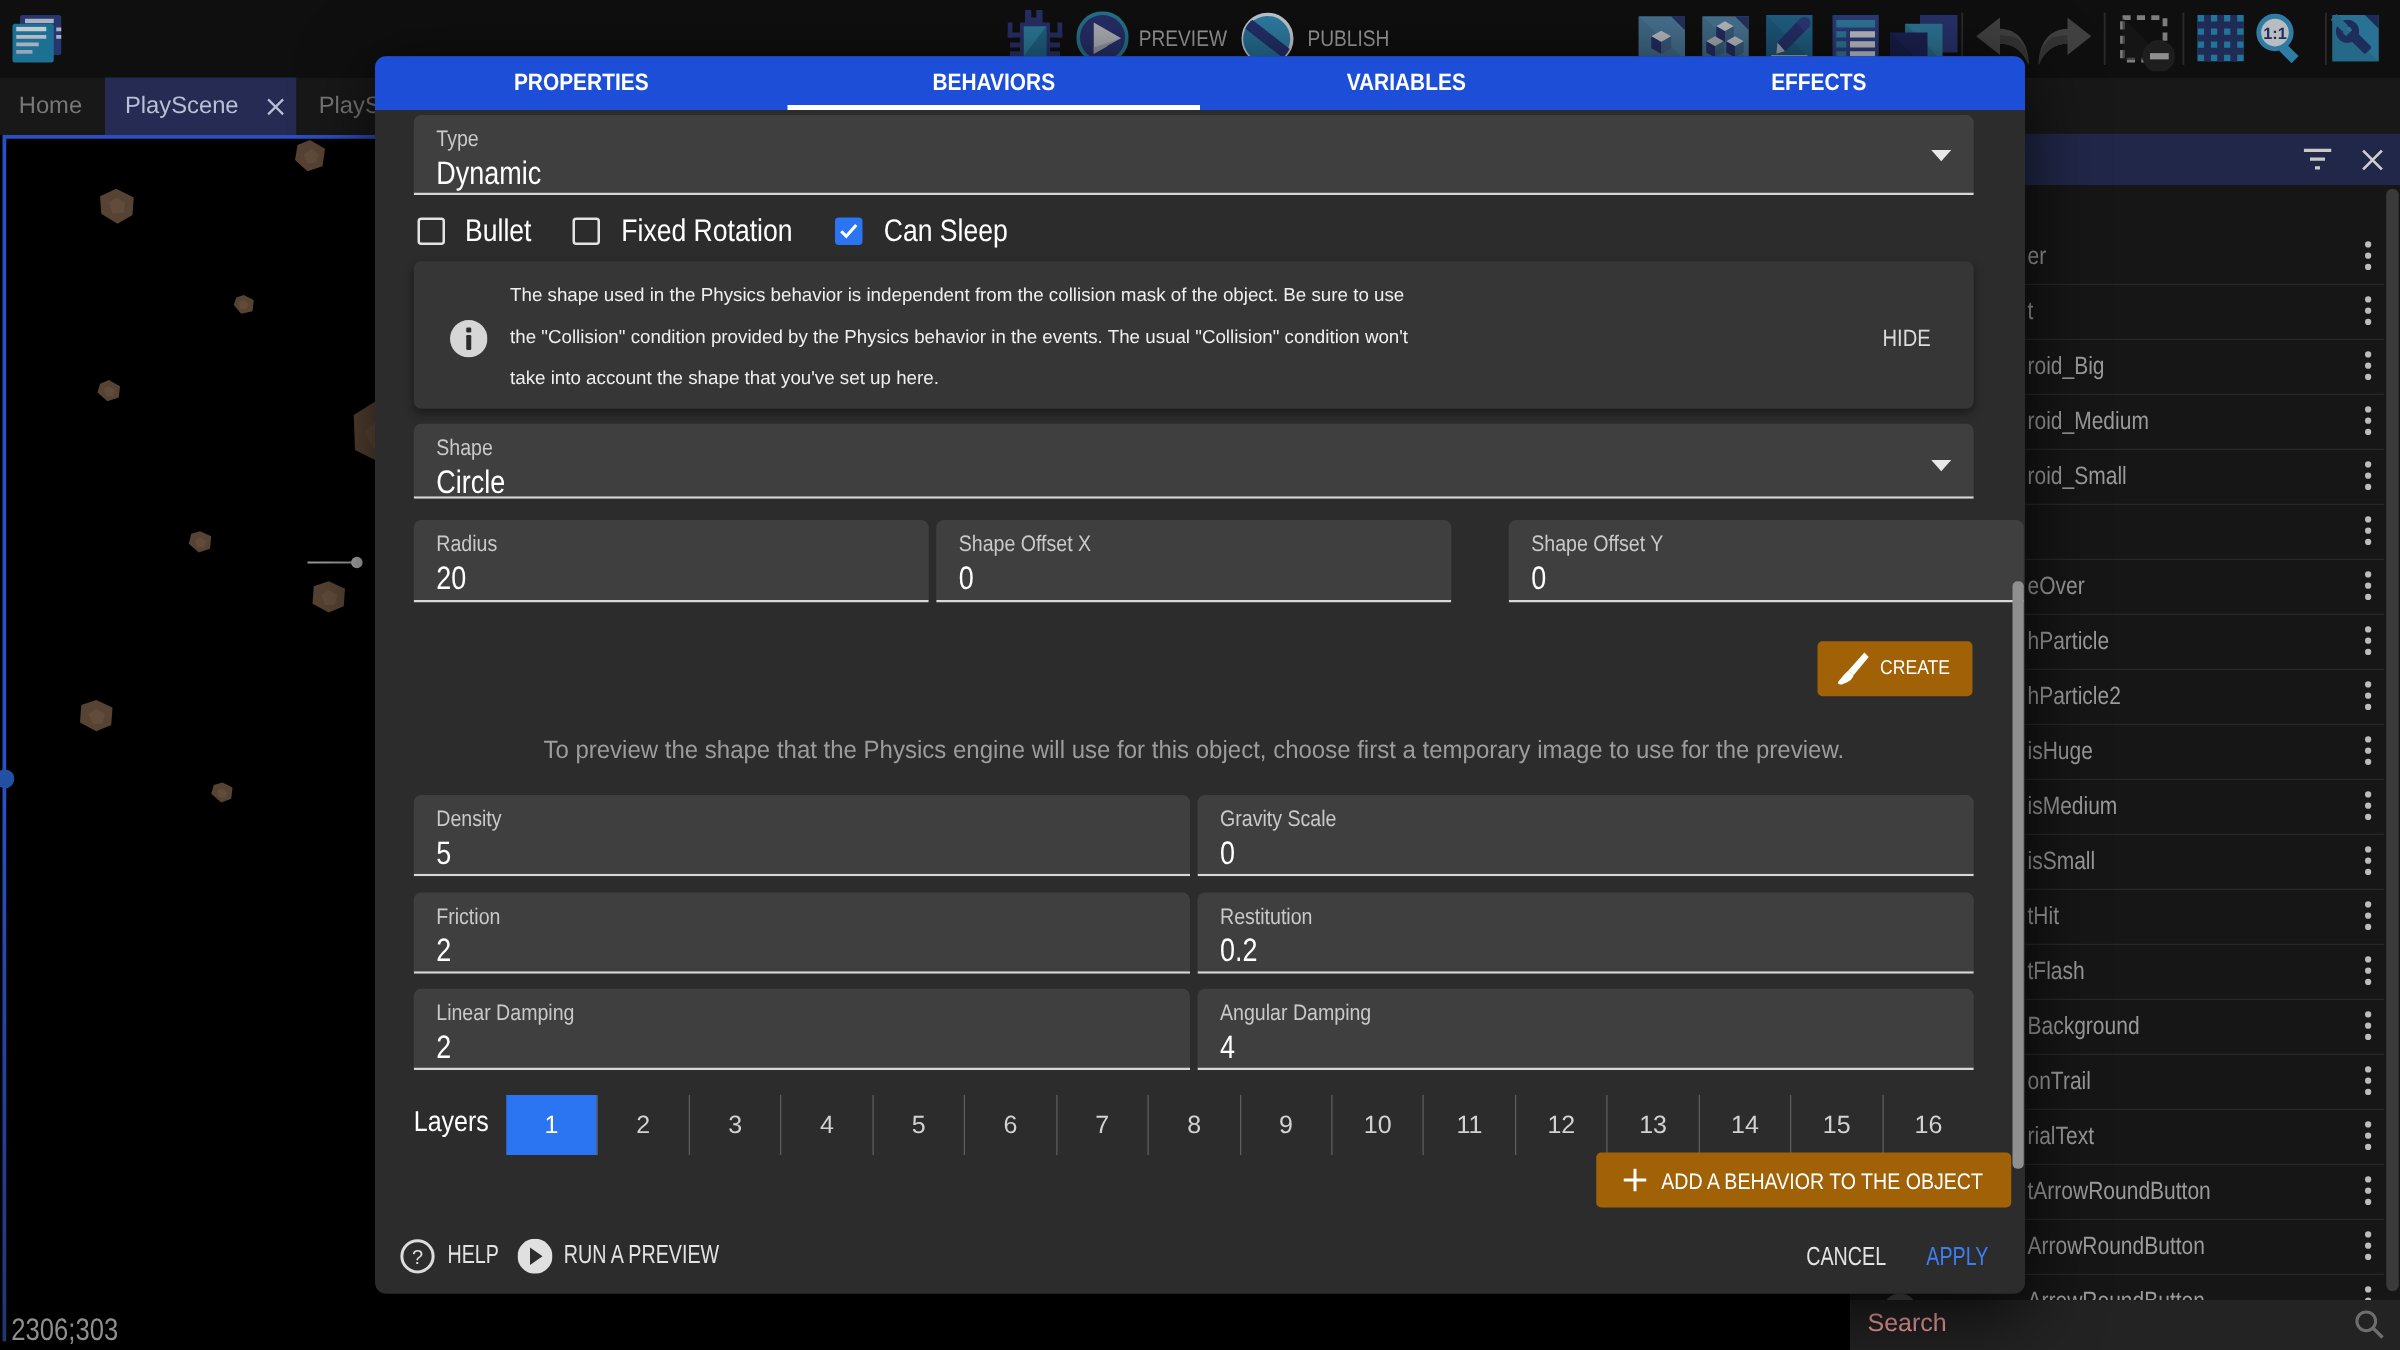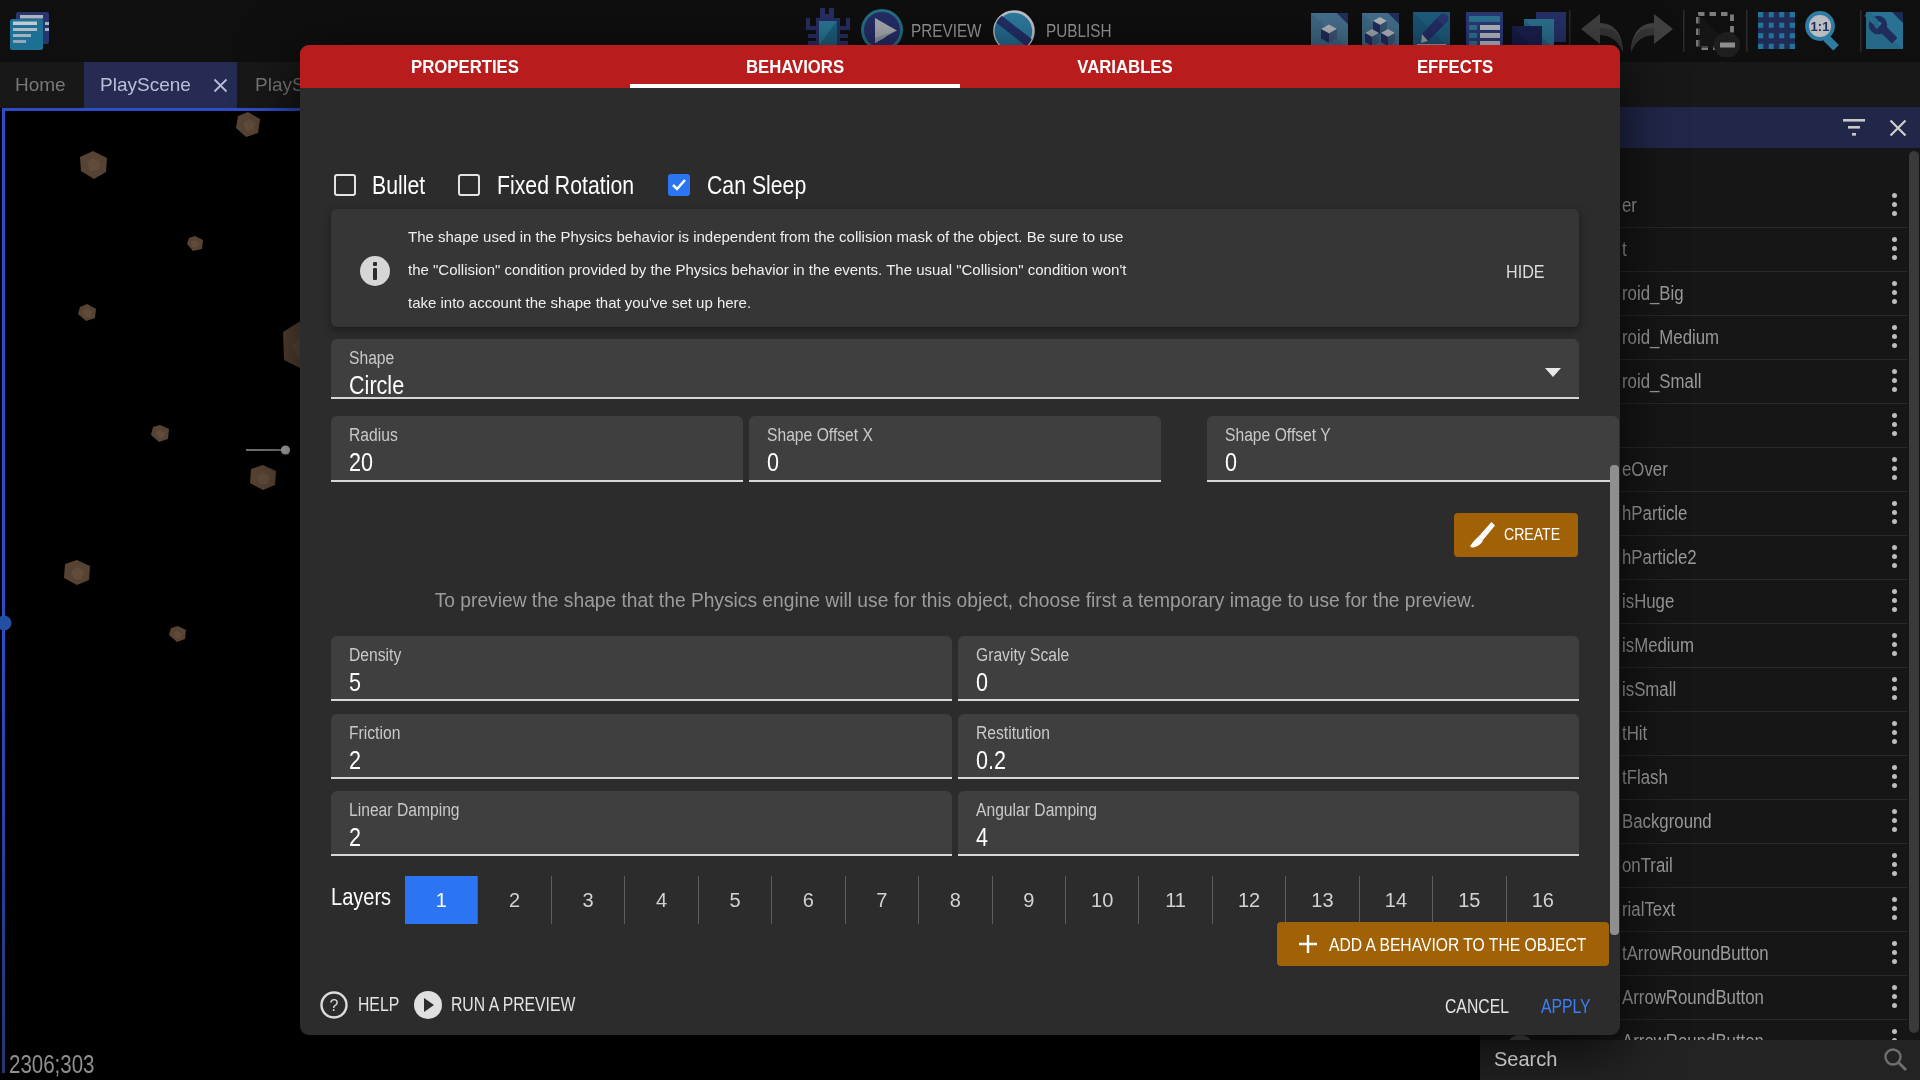--- a/index.html
+++ b/index.html
@@ -25,26 +25,26 @@
 
 
 #panel { left:1480px; top:107px; width:440px; height:973px; background:#161616; }
 #panel-header { position:absolute; left:0; top:0; width:440px; height:41px; background:#212749; }
 .prow { position:absolute; left:0; width:427px; height:44px; border-bottom:1px solid #282828;margin-top:36px; }
 .prow span { position:absolute; left:142px; top:10px; font-size:20px; color:#9b9b9b; transform:scaleX(0.84); transform-origin:left top; white-space:nowrap; }
 .dots { position:absolute; left:412px; top:9px; width:6px; height:26px; }
 .dots i { position:absolute; left:0; width:5px; height:5px; border-radius:50%; background:#bdbdbd; }
 #panel-scroll { position:absolute; left:429px; top:44px; width:10px; height:882px; background:#3a3a3a; border-radius:5px; }
 #searchbar { position:absolute; left:0; top:933px; width:440px; height:40px; background:#232323; }
-#searchbar span { position:absolute; left:14px; top:8px; font-size:20px; color:#ffffff; }
+#searchbar span { position:absolute; left:14px; top:8px; font-size:20px; color:#fca5a5; }
 #dome { position:absolute; left:27px; top:928px; width:26px; height:12px; background:#4e4e4e; border-radius:13px 13px 0 0; }
 
 
 #dialog { left:300px; top:45px; width:1320px; height:990px; background:#2c2c2c; border-radius:9px; box-shadow:0 14px 60px rgba(0,0,0,0.75); }
-#dlg-header { position:absolute; left:0; top:0; width:1320px; height:43px; background:#b91c1c; border-radius:9px 9px 0 0; }
+#dlg-header { position:absolute; left:0; top:0; width:1320px; height:43px; background:#1d4ed8; border-radius:9px 9px 0 0; }
 .dtab { position:absolute; top:0; width:330px; height:43px; line-height:43px; text-align:center; color:#fff; font-size:19px; font-weight:bold; transform:scaleX(0.88); }
 #dlg-underline { position:absolute; left:330px; top:39px; width:330px; height:4px; background:#fff; }
 .field { position:absolute; background:#3f3f3f; border-radius:6px 6px 0 0; border-bottom:2px solid #d7d7d7; }
 .field .lab { position:absolute; left:18px; top:9px; font-size:18px; color:#c9c9c9; transform:scaleX(0.87); transform-origin:left top; white-space:nowrap; }
 .field .val { position:absolute; left:18px; top:31px; font-size:26px; color:#fff; transform:scaleX(0.83); transform-origin:left top; white-space:nowrap; }
 .caret { position:absolute; width:0; height:0; border-left:8px solid transparent; border-right:8px solid transparent; border-top:9px solid #e8e8e8; }
 .cb { position:absolute; width:22px; height:22px; border:2px solid #e3e3e3; border-radius:3px; }
 .cblab { position:absolute; font-size:25px; color:#fff; transform:scaleX(0.85); transform-origin:left top; white-space:nowrap; }
 #infobox { position:absolute; left:31px; top:164px; width:1248px; height:118px; background:#363636; border-radius:6px; box-shadow:0 3px 8px rgba(0,0,0,0.4); }
 #infobox .txt { position:absolute; left:77px; top:11px; font-size:15px; line-height:33px; color:#efefef; }
@@ -468,20 +468,25 @@
 
   <div id="dialog" class="abs">
     <div id="dlg-header">
       <span class="dtab" style="left:0;">PROPERTIES</span>
       <span class="dtab" style="left:330px;">BEHAVIORS</span>
       <span class="dtab" style="left:660px;">VARIABLES</span>
       <span class="dtab" style="left:990px;">EFFECTS</span>
       <div id="dlg-underline"></div>
     </div>
 
+    <div class="field" style="left:31px; top:47px; width:1248px; height:64px;">
+      <span class="lab">Type</span>
+        <span class="val">Dynamic</span>
+      <div class="caret" style="left:1214px; top:28px;"></div>
+    </div>
 
     <div class="cb" style="left:34px; top:129px;"></div>
     <span class="cblab" style="left:72px; top:126px;">Bullet</span>
     <div class="cb" style="left:158px; top:129px;"></div>
     <span class="cblab" style="left:197px; top:126px;">Fixed Rotation</span>
     <div class="cb" style="left:368px; top:129px; background:#2b74f2; border-color:#2b74f2;">
       <svg width="18" height="18" viewBox="0 0 18 18" style="position:absolute;left:0;top:0;">
           <path d="M3 9 L7 13 L15 4" stroke="#fff" stroke-width="2.5" fill="none"></path>
         </svg>
     </div>

